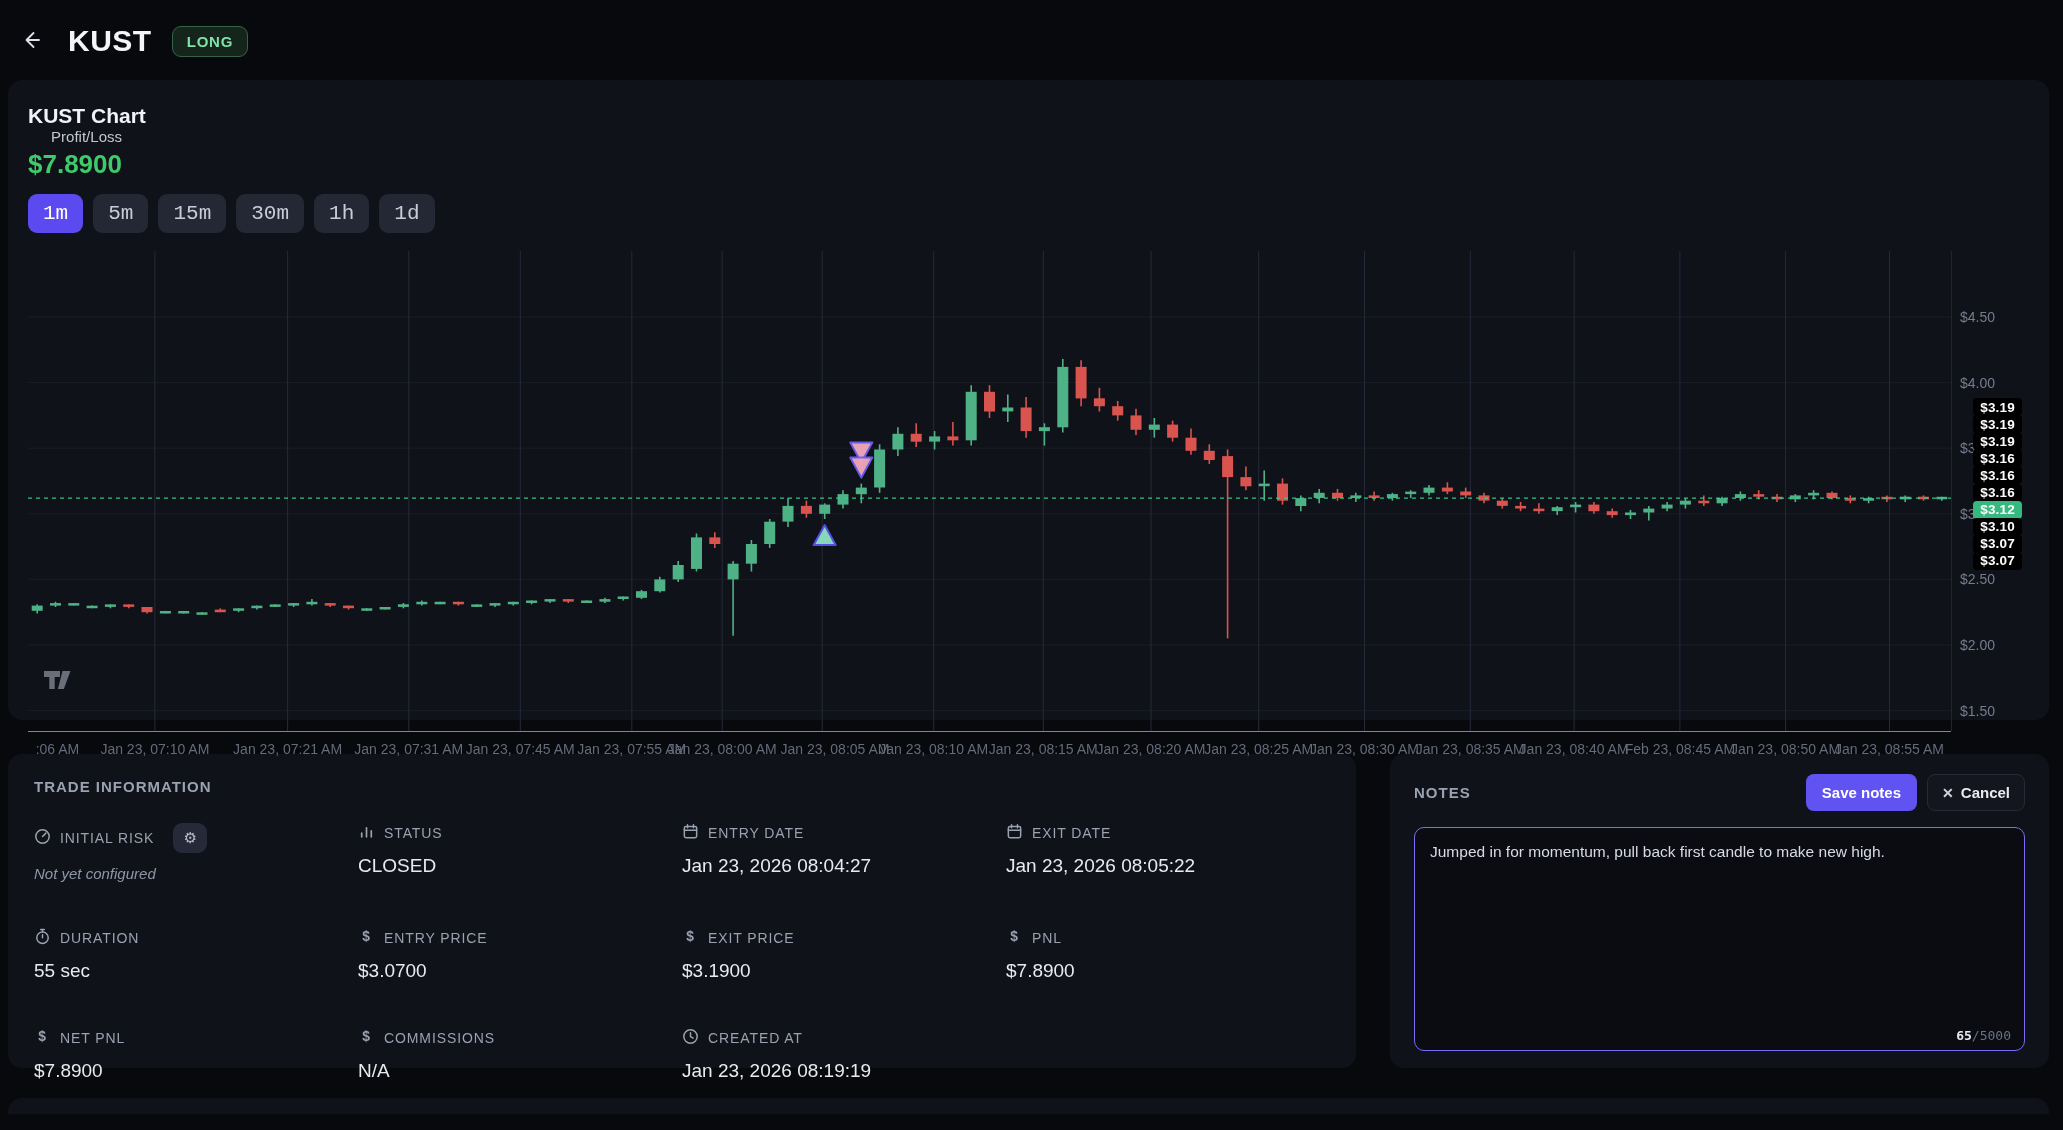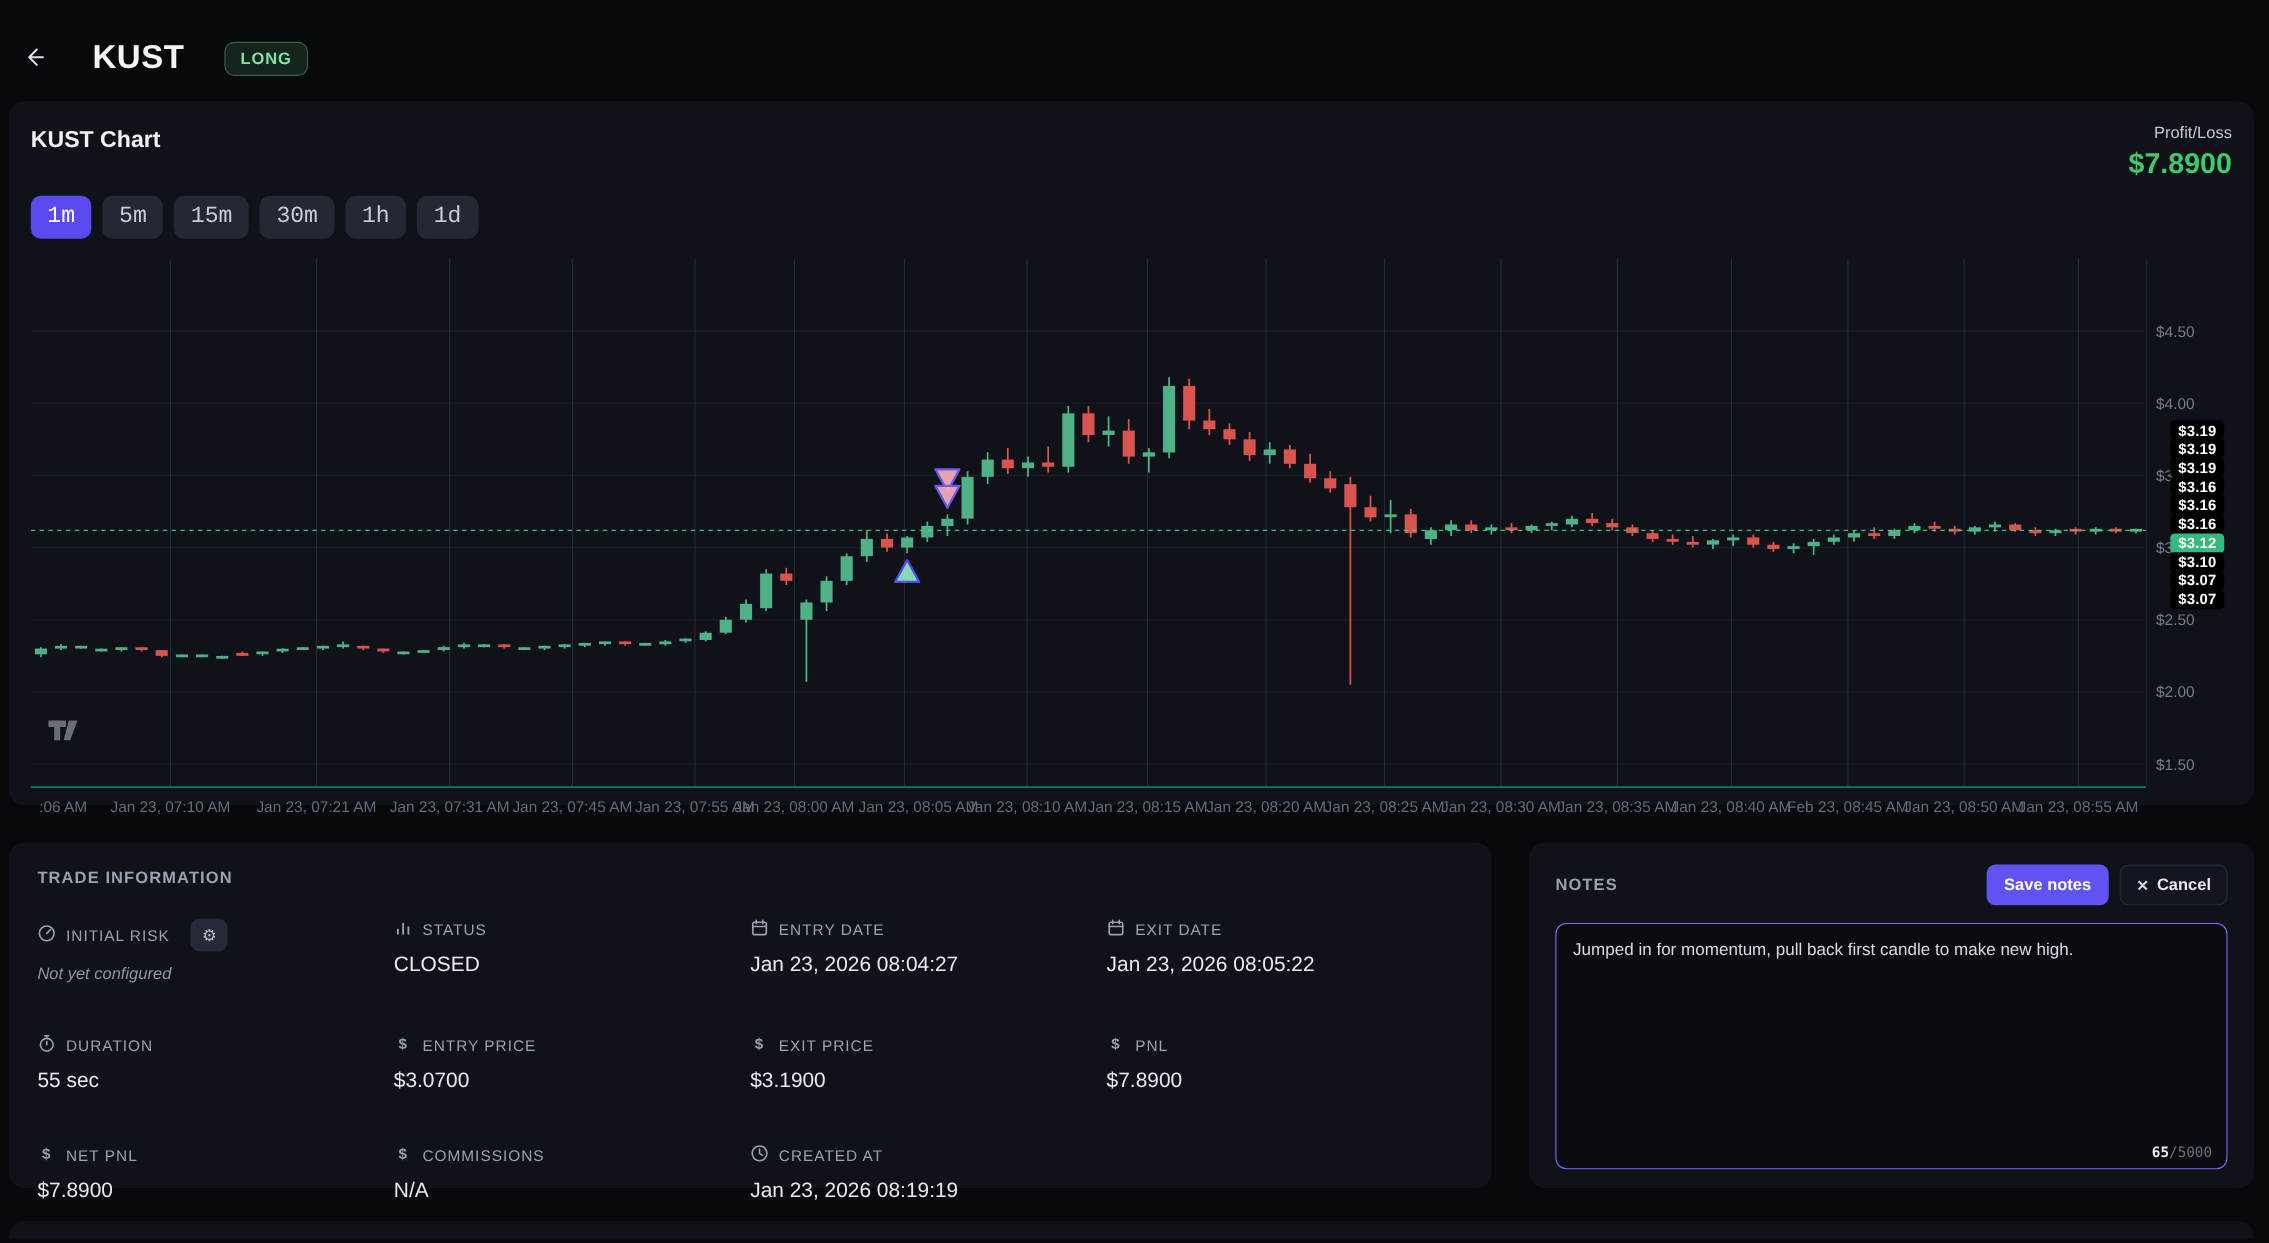--- a/index.html
+++ b/index.html
@@ -3,31 +3,31 @@
 <meta charset="utf-8">
 <style>
   * { box-sizing: border-box; }
   html,body { margin:0; padding:0; }
   body {
     width:2063px; height:1130px; overflow:hidden;
     background:#07090d; color:#e6e8ee;
     font-family:"Liberation Sans", sans-serif;
   }
   
-  .top-header { display:flex; align-items:center; gap:36px; padding:36px 18px 20px 14px; }
+  .top-header { display:flex; align-items:center; gap:20px; padding:24px 18px 20px 14px; }
   .back-btn { background:none; border:none; cursor:pointer; padding:4px 6px; display:flex; align-items:center; }
   .page-title { font-size:30px; font-weight:700; letter-spacing:.5px; color:#f4f5f8; }
   .dir-badge {
     font-size:15px; font-weight:600; letter-spacing:.8px; color:#7fe3ab;
     background:#15251c; border:1px solid #36614b; border-radius:9px; padding:6px 14px;
   }
   
   .card { background:#101219; border-radius:14px; }
   .chart-card { margin:2px 14px 0 8px; padding:20px 20px 6px 20px; height:640px; }
-  .chart-head { display:flex; justify-content:space-between; align-items:flex-start; }
+  .chart-head { display:flex; justify-content:space-between; align-items:flex-start;flex-direction:column; }
   .chart-title { font-size:21px; font-weight:700; color:#f2f3f7; padding-top:4px; }
   .pl-block { text-align:right; }
   .pl-label { font-size:15px; color:#c3c7d1; }
   .pl-value { font-size:26px; font-weight:700; color:#3fca6b; margin-top:4px; }
   .tabs { display:flex; gap:10px; margin-top:14px; }
   .tab {
     border:none; cursor:pointer; border-radius:9px; padding:8px 15px;
     font-size:21px; font-weight:500; background:#242734; color:#c8ccd8;
     font-family:Liberation Mono, monospace;
   }

